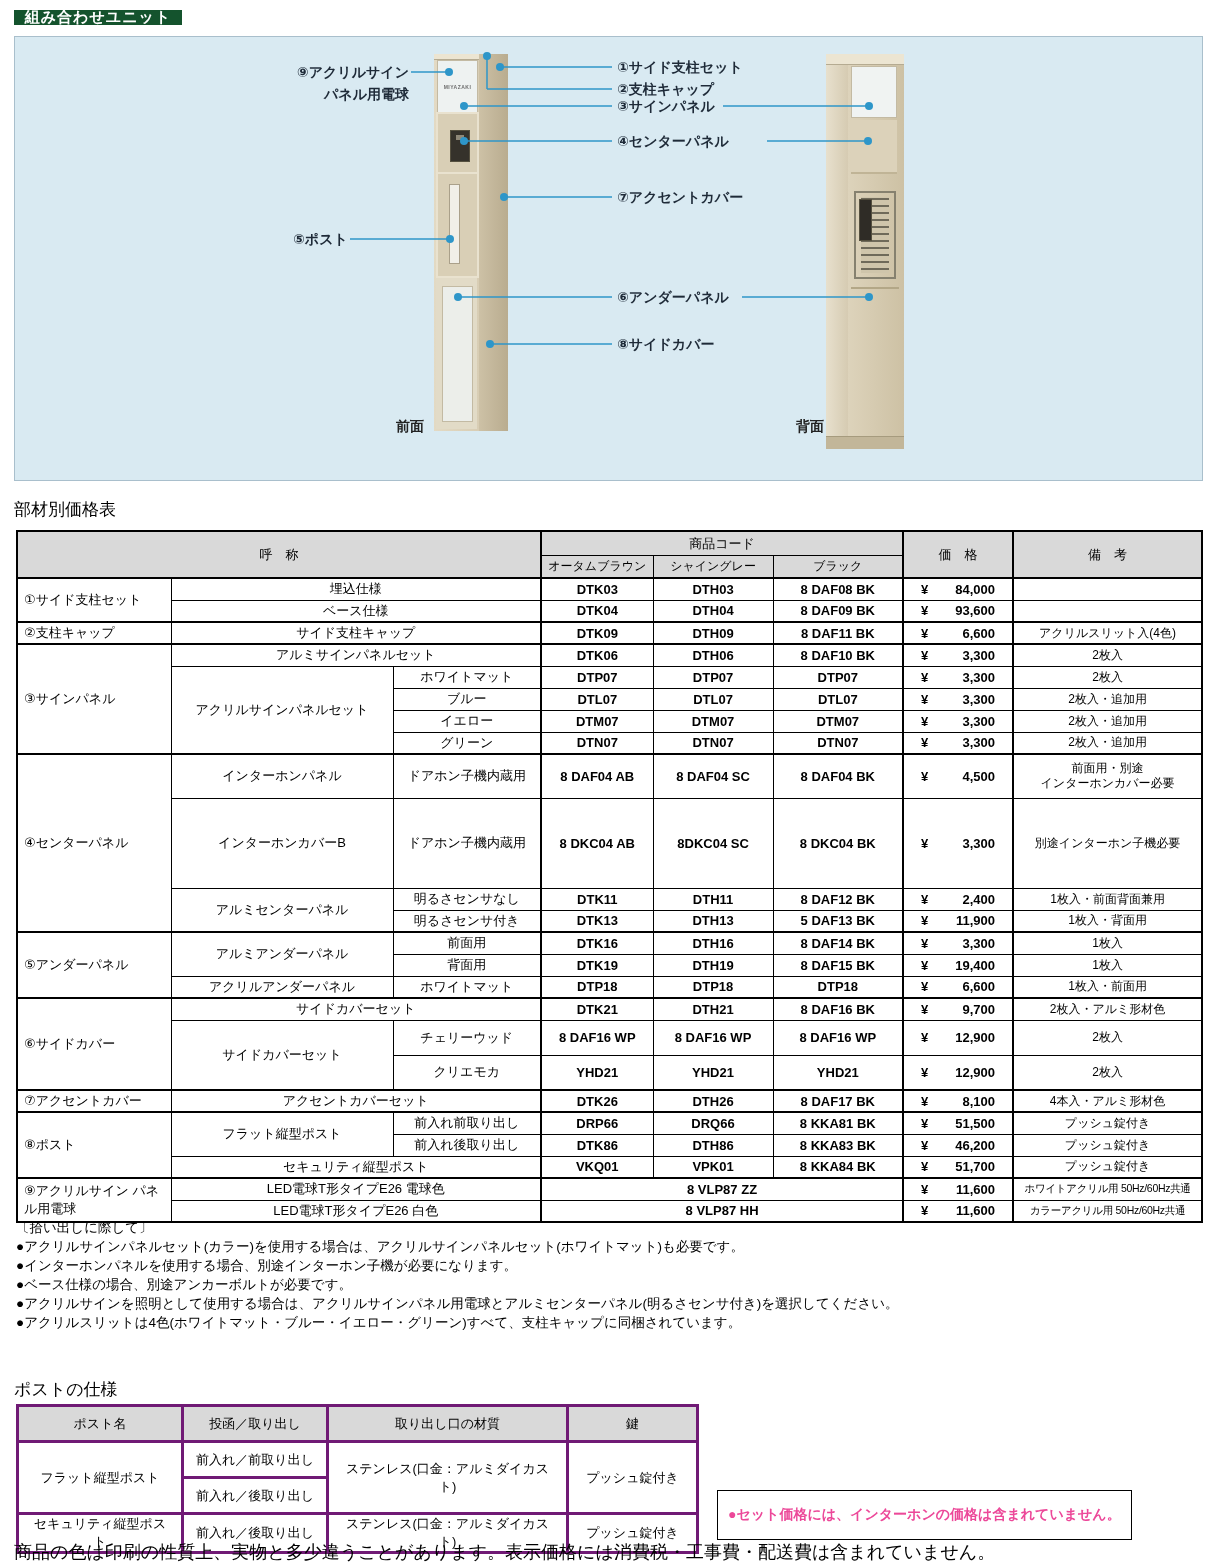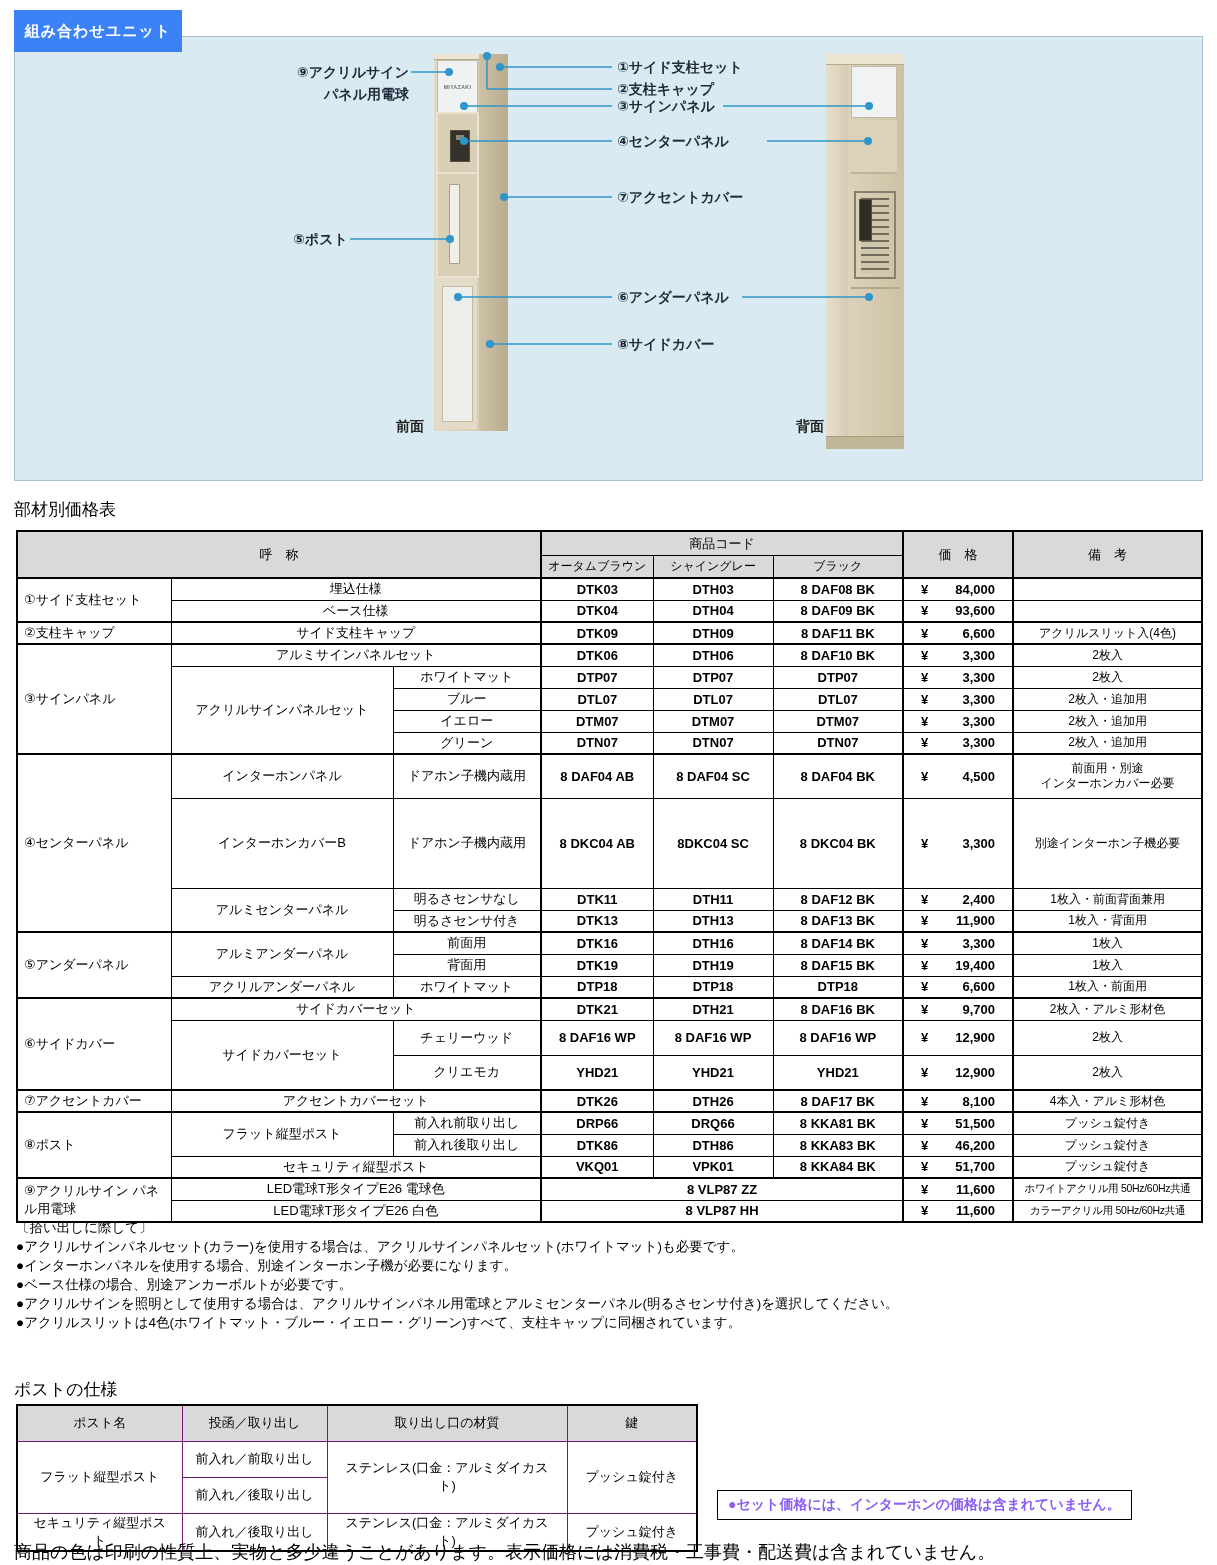--- a/index.html
+++ b/index.html
@@ -1,20 +1,20 @@
 <!DOCTYPE html>
 <html><head>
 <meta charset="utf-8">
 <style>
   html,body{margin:0;padding:0;background:#fff;}
   .page{position:relative;width:1217px;height:1565px;background:#fff;overflow:hidden;
         font-family:"Liberation Sans","DejaVu Sans",sans-serif;color:#000;}
 
   
-  .tab{position:absolute;left:14px;top:10px;width:168px;height:42px;background:#3b82f6;
+  .tab{position:absolute;left:14px;top:10px;width:168px;height:15px;background:#14532d;
        color:#fff;font-weight:bold;font-size:15px;display:flex;align-items:center;justify-content:center;
        letter-spacing:1px;z-index:3;}
   .diagram{position:absolute;left:14px;top:36px;width:1189px;height:445px;background:#d9eaf2;
            border:1px solid #a9bfcc;box-sizing:border-box;}
   .callout-svg{position:absolute;left:0;top:0;z-index:2;}
   .clabel{position:absolute;font-size:14px;font-weight:bold;color:#1e2a38;line-height:18px;white-space:nowrap;z-index:3;}
   .clabel.rt{text-align:right;white-space:pre-line;line-height:22px;}
   .viewlabel{position:absolute;font-size:14px;font-weight:bold;color:#222;z-index:3;}
 
   
@@ -67,26 +67,26 @@
   .ptab .nt{font-size:12px;}
   .ptab .nt.ml{white-space:pre-line;line-height:15px;}
   .ptab .nt.sm{font-size:10.5px;letter-spacing:-.3px;}
 
   
   .notes{position:absolute;left:16px;top:1218px;font-size:13.5px;line-height:19px;color:#000;}
   .notes div{white-space:pre;}
 
   
   .stab{position:absolute;left:16px;top:1404px;width:680px;font-size:13px;border:2px solid #000;}
-  .stab th,.stab td{border:1px solid #701a75;text-align:center;vertical-align:middle;padding:0 12px;overflow:hidden;}
+  .stab th,.stab td{border:3px solid #701a75;text-align:center;vertical-align:middle;padding:0 12px;overflow:hidden;}
   .stab thead th{background:#d9d9d9;font-weight:normal;height:26px;}
   .stab tr{height:36px;}
 
-  .setnote{position:absolute;left:717px;top:1490px;border:1px solid #000;background:#fff;color:#8b5cf6;
-           font-size:14px;font-weight:600;padding:5px 10px;white-space:nowrap;}
+  .setnote{position:absolute;left:717px;top:1490px;border:1px solid #000;background:#fff;color:#ec4899;
+           font-size:14px;font-weight:600;padding:15px 10px;white-space:nowrap;}
   .footer{position:absolute;left:14px;top:1540px;font-size:18px;color:#000;}
 </style>
 </head>
 <body>
 
 <div class="page">
 
   <div class="tab">組み合わせユニット</div>
   <div class="diagram">
 
@@ -345,21 +345,21 @@
               <span>¥</span>
               <span>2,400</span>
             </div>
           </td>
         <td class="nt cs">1枚入・前面背面兼用</td>
       </tr>
       <tr>
         <td>明るさセンサ付き</td>
         <td class="c cs">DTK13</td>
         <td class="c">DTH13</td>
-        <td class="c">8 DAF13 BK</td>
+        <td class="c">5 DAF13 BK</td>
         <td class="p cs">
             <div class="pw">
               <span>¥</span>
               <span>11,900</span>
             </div>
           </td>
         <td class="nt cs">1枚入・背面用</td>
       </tr>
       <tr class="gt">
         <td class="g" rowspan="3">⑤アンダーパネル</td>

